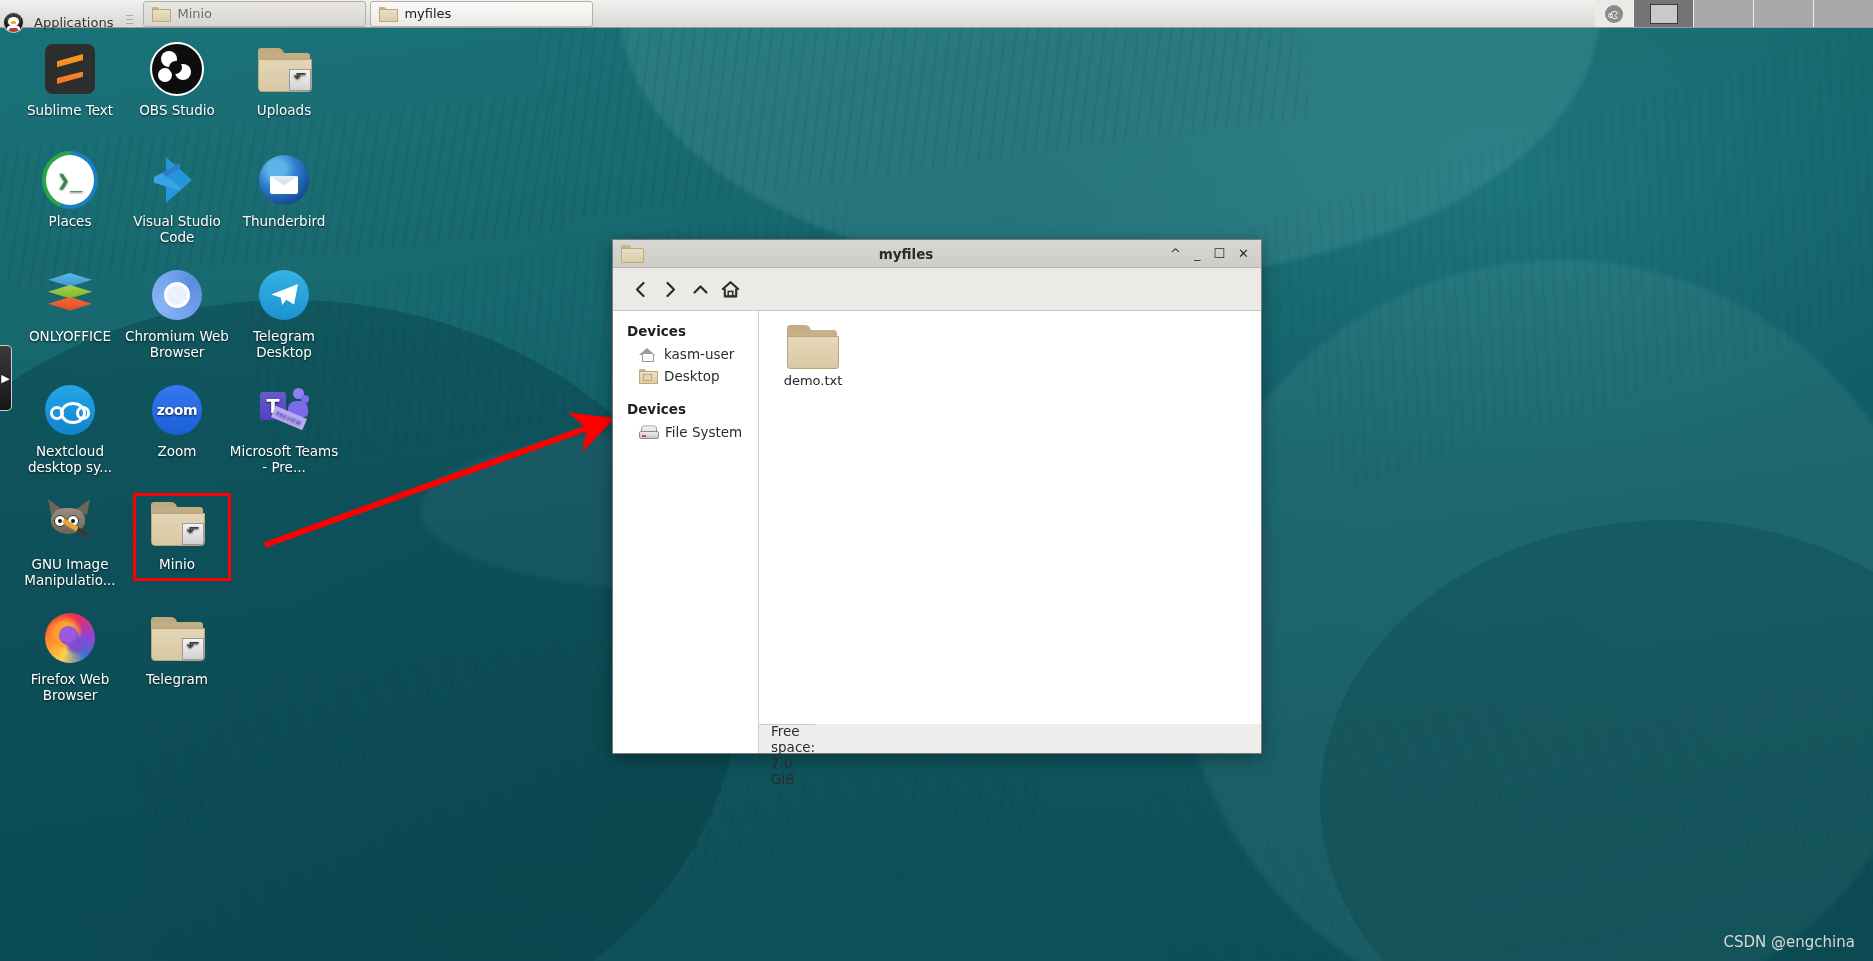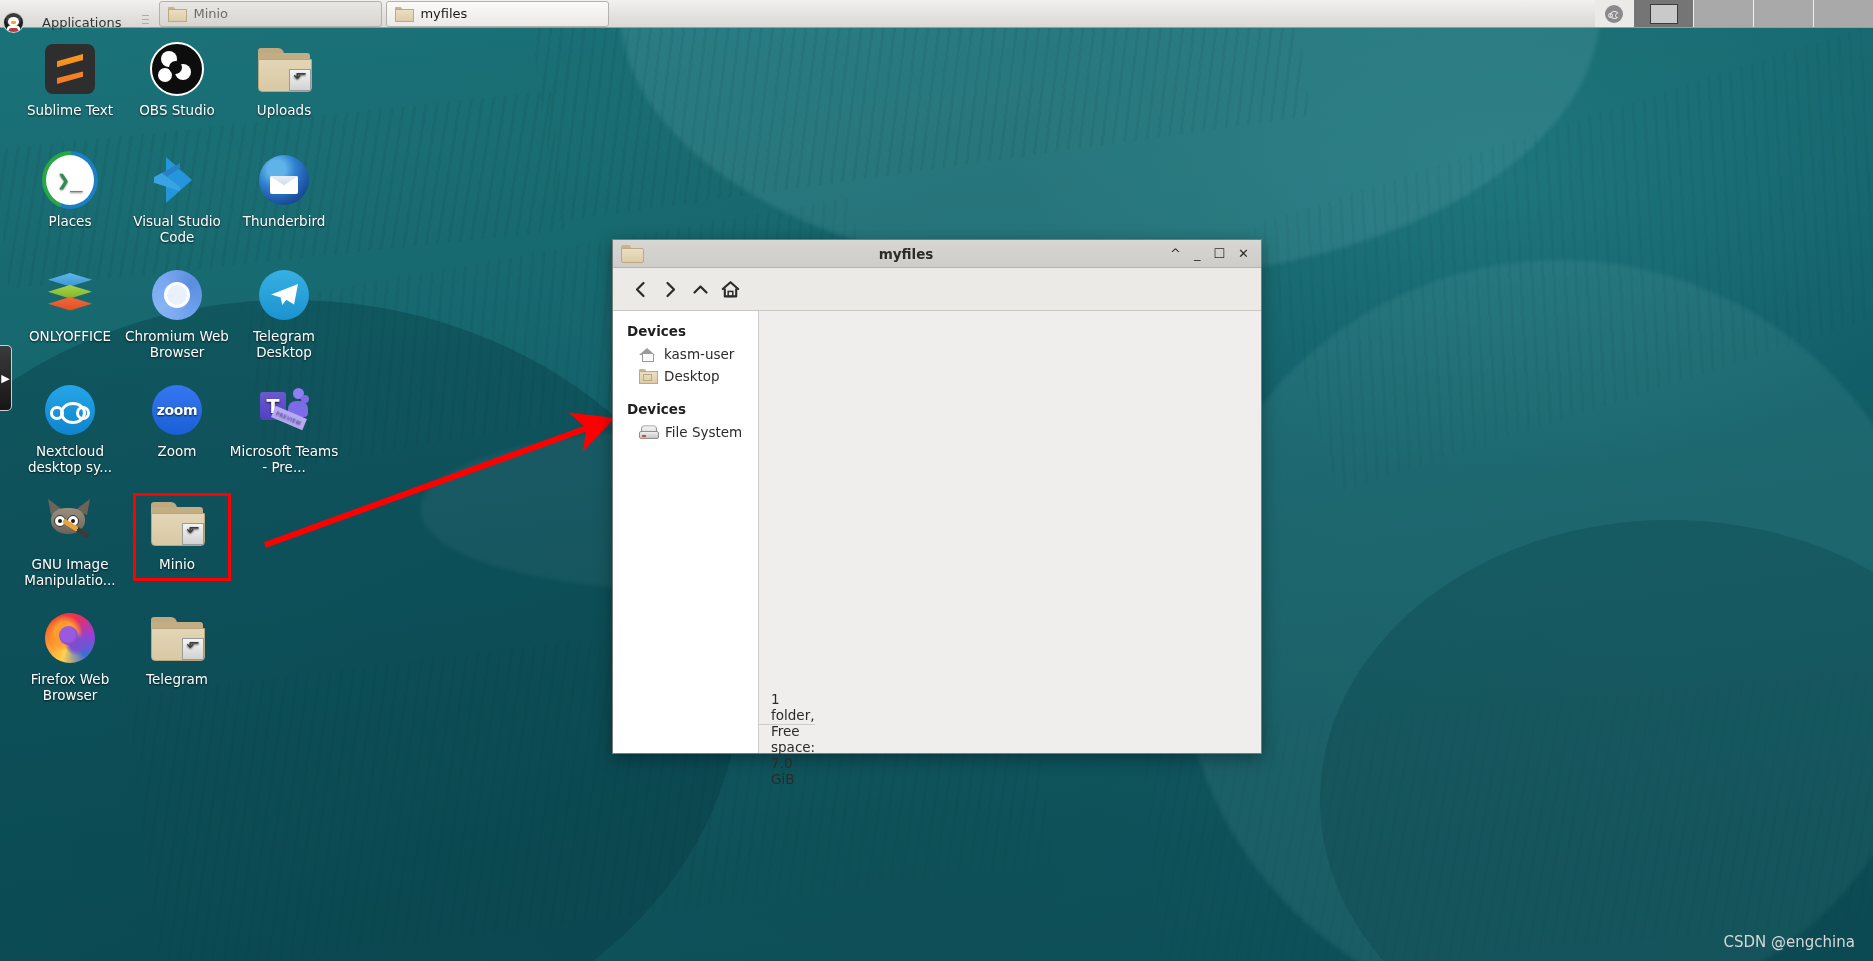--- a/index.html
+++ b/index.html
@@ -50,21 +50,21 @@
   #toppanel {
     position: absolute; left: 0; top: 0;
     width: 1873px; height: 27px;
     background: linear-gradient(#f2f1f0, #e3e1de 60%, #dbd9d6);
     border-bottom: 1px solid #9a9a9a;
     display: flex; align-items: center;
     font-size: 13px; color: #2e3436;
     z-index: 50;
   }
   #appsmenu {
-    display: flex; align-items: center; gap: 19px;
+    display: flex; align-items: center; gap: 11px;
     height: 36px; padding: 0 6px 0 4px;
     cursor: default;
     margin-top: 18px;
   }
   .tux {
     width: 19px; height: 19px; border-radius: 50%;
     background: radial-gradient(circle at 50% 30%, #3b3b3b 0 48%, #1c1c1c 49% 100%);
     position: relative; box-shadow: 0 0 0 1px #cfcfcf;
     overflow: hidden;
   }
@@ -872,20 +872,30 @@
         <div class="side-item">
           <span class="ic-drive">
               <span class="top"></span>
               <span class="base"></span>
               <span class="led"></span>
             </span>
           <span>File System</span>
         </div>
       </div>
 
+      <div id="fm-main">
+        <div class="fitem">
+          <span class="fglyph">
+            <span class="b"></span>
+              <span class="b2"></span>
+              <span class="f"></span>
+          </span>
+          <span>demo.txt</span>
+        </div>
+      </div>
     </div>
 
     <div id="fm-bottomrow">
       <div id="fm-bottom-left"></div>
       <div id="fm-status">1 folder, Free space: 7.0 GiB</div>
     </div>
   </div>
 
   <div class="redbox" style="left:133px; top:493px; width:92px; height:82px;"></div>
 

